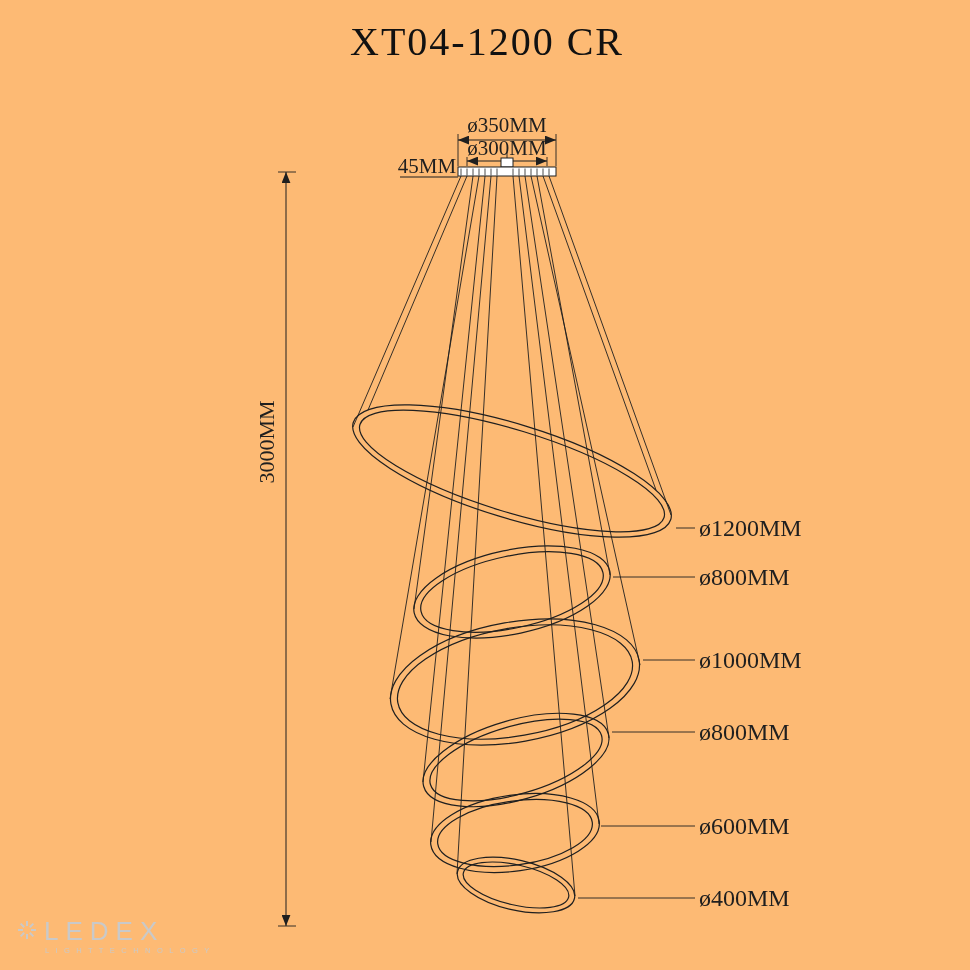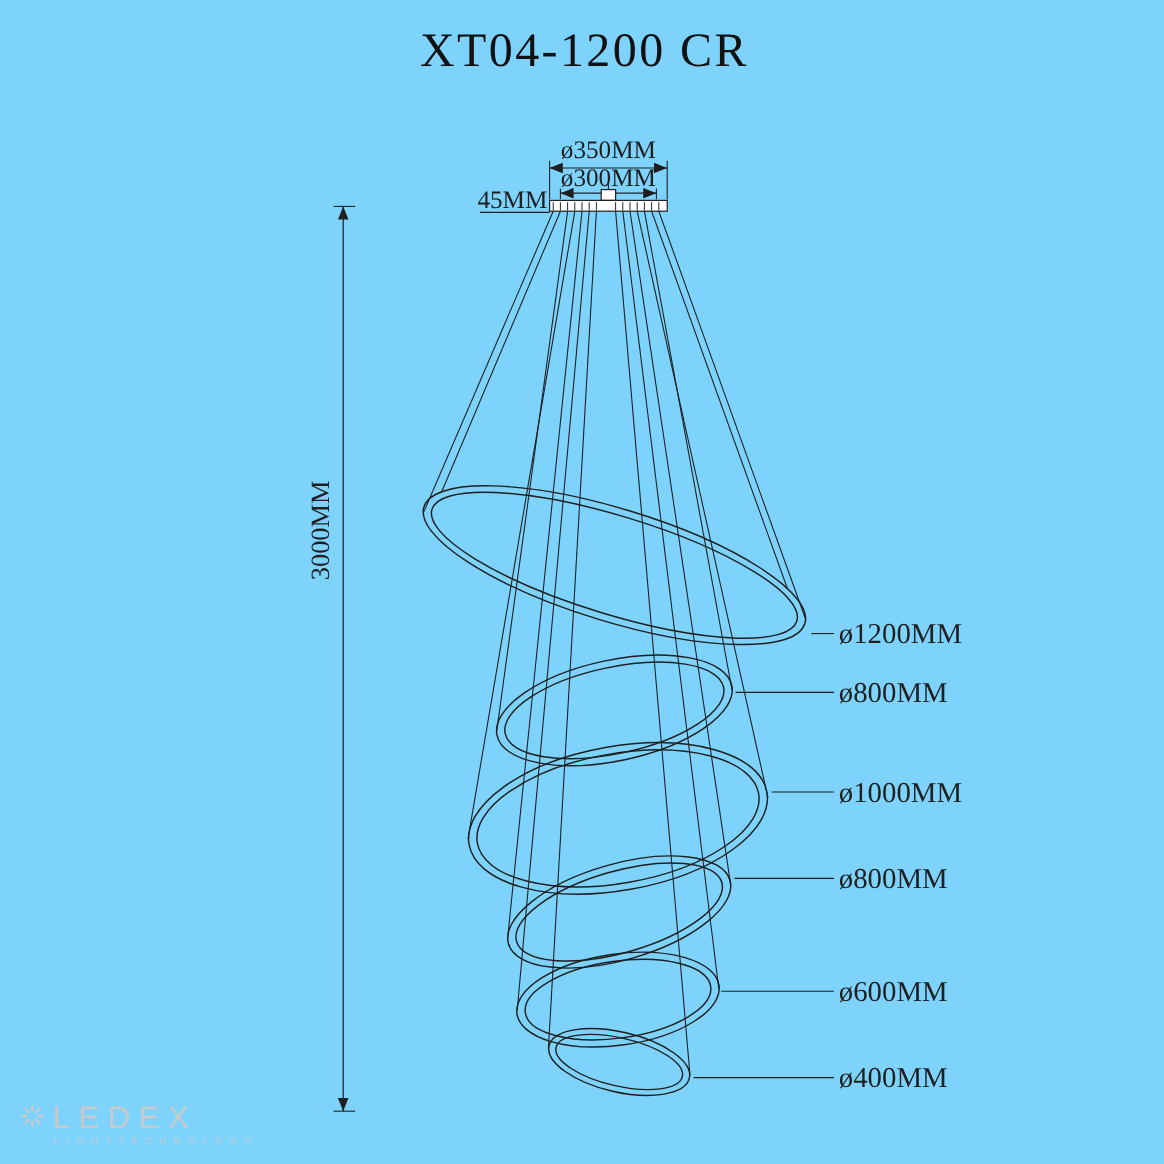--- a/index.html
+++ b/index.html
@@ -4,21 +4,21 @@
 <style>
   html, body {
     margin: 0;
     padding: 0;
     background: #ffffff;
   }
   .page {
     position: relative;
     width: 970px;
     height: 970px;
-    background: #7dd3fc;
+    background: #fdba74;
     overflow: hidden;
     font-family: "Liberation Serif", serif;
   }
   svg { display: block; }
   .line { stroke: #1f1f1f; stroke-width: 1; fill: none; }
   .thin { stroke: #1f1f1f; stroke-width: 0.9; fill: none; }
   .ring { stroke: #1f1f1f; stroke-width: 1.2; fill: none; }
   .dim-text {
     font-family: "Liberation Serif", serif;
     fill: #1f1f1f;

